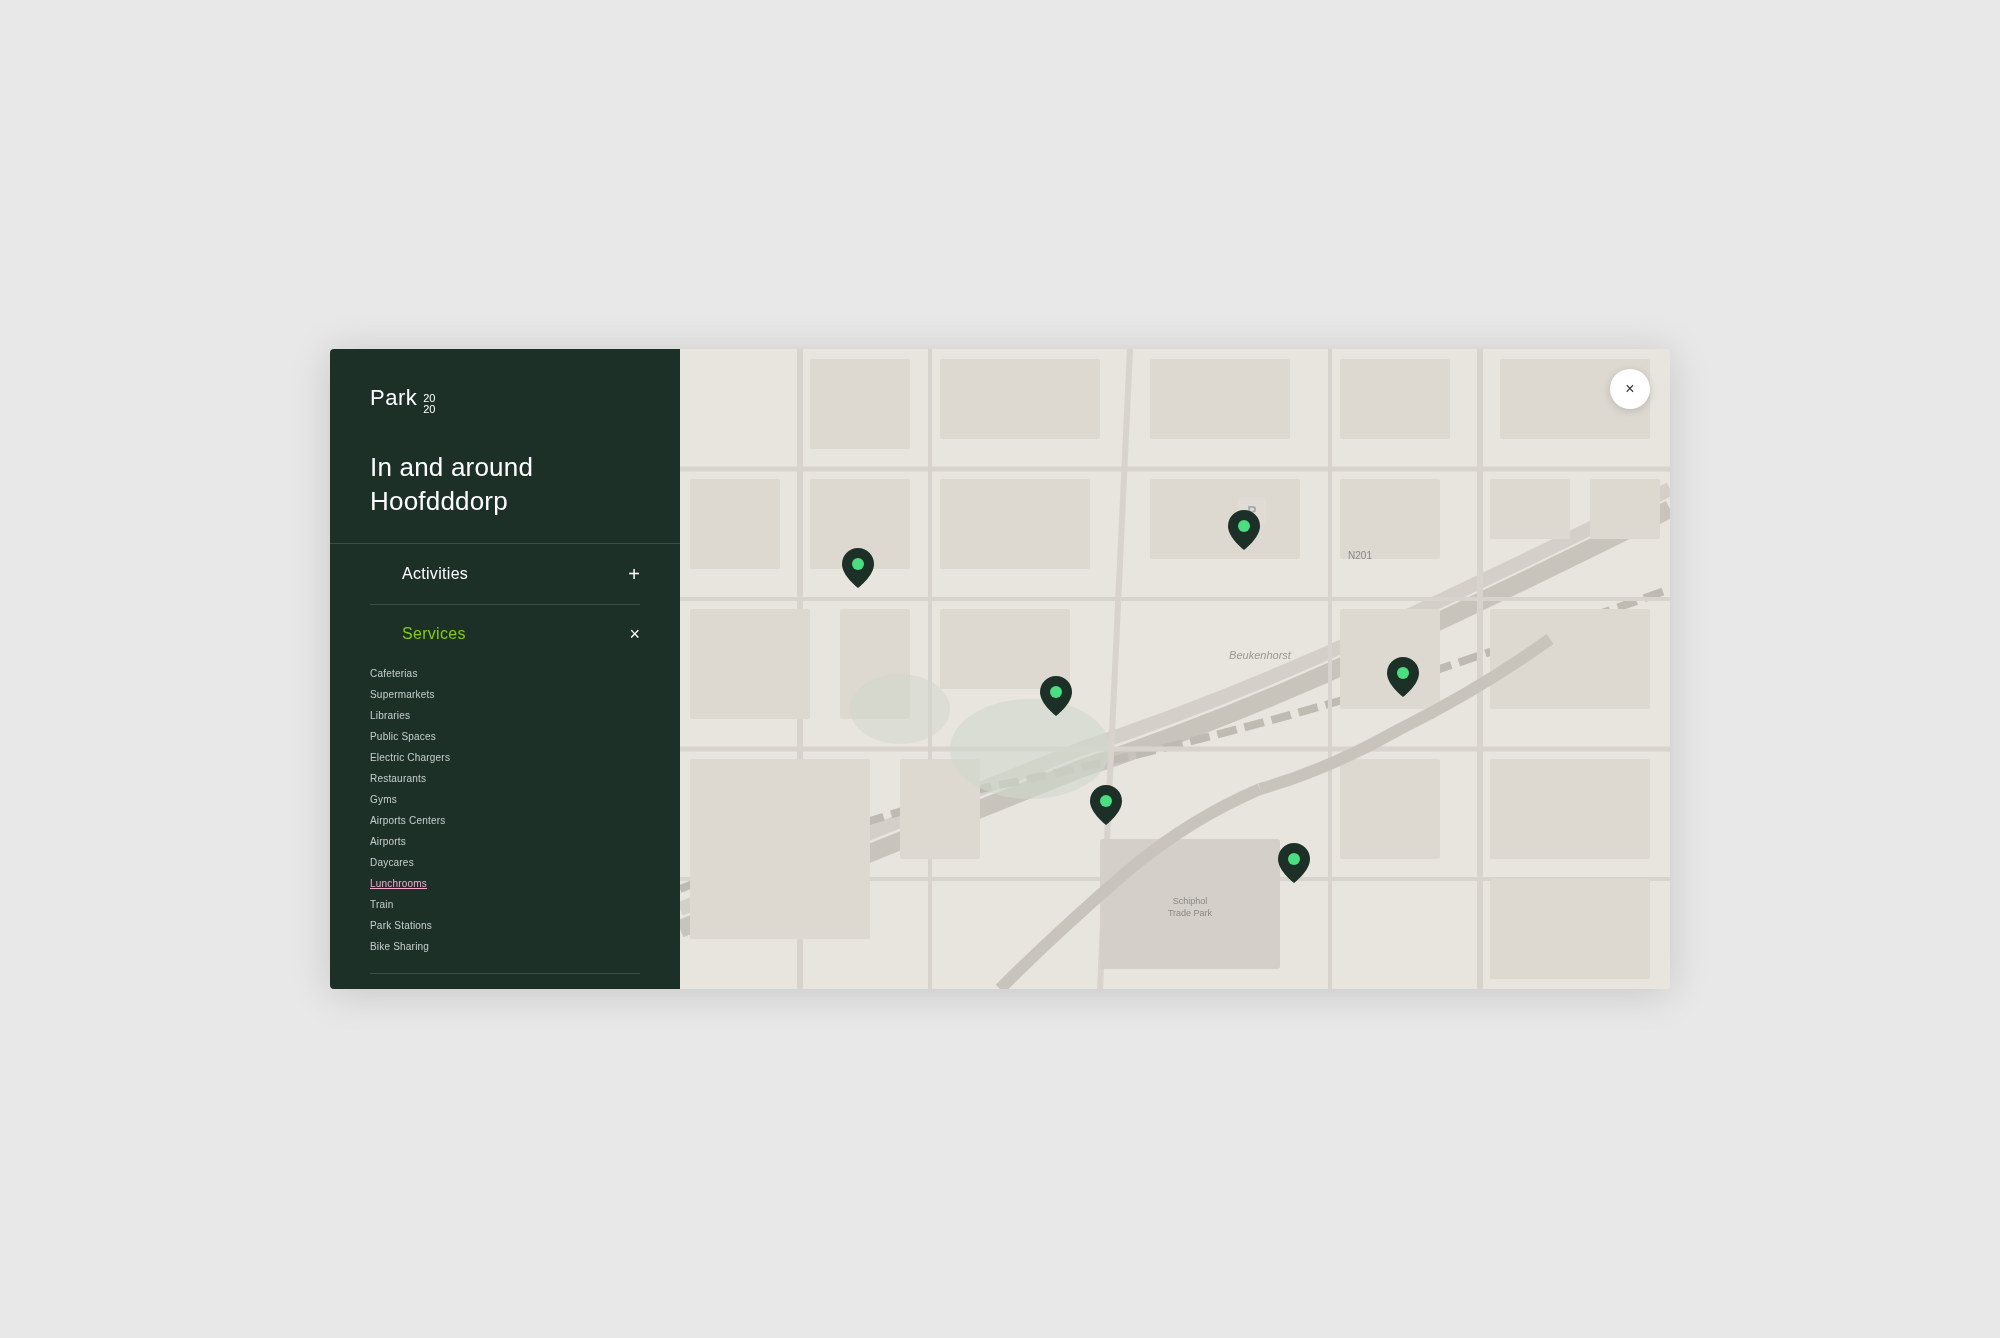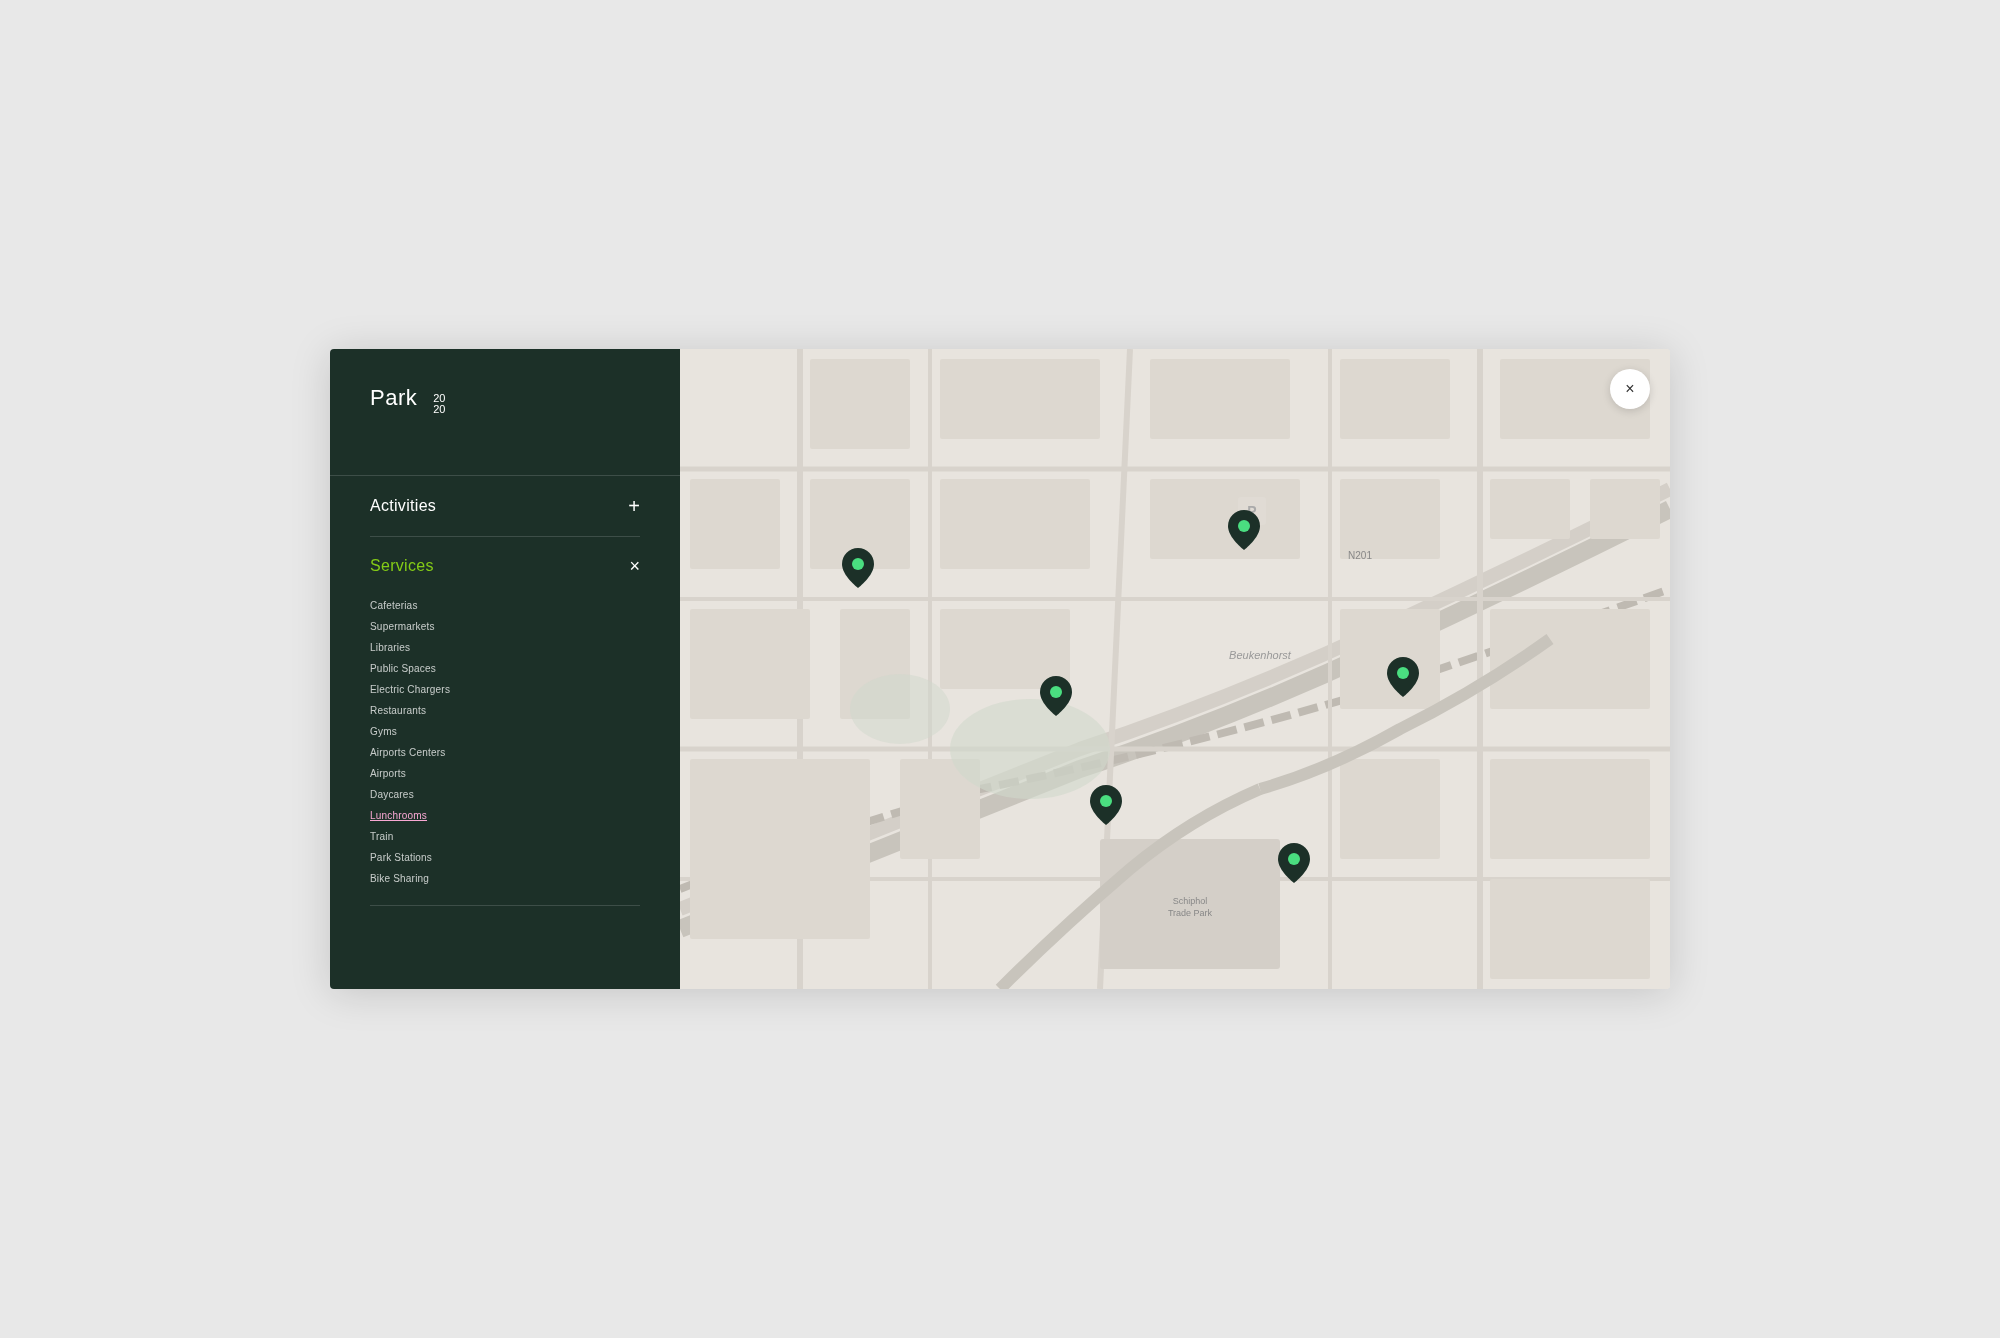--- a/index.html
+++ b/index.html
@@ -35,21 +35,21 @@
     }
 
     .sidebar-header {
       padding: 36px 40px 24px;
       border-bottom: 1px solid rgba(255,255,255,0.15);
     }
 
     .logo {
       display: flex;
       align-items: flex-start;
-      gap: 16px;
+      gap: 6px;
       margin-bottom: 36px;
     }
 
     .logo-text {
       font-size: 22px;
       font-weight: 300;
       color: white;
       letter-spacing: 0.5px;
     }
 
@@ -84,20 +84,21 @@
       justify-content: space-between;
       padding: 20px 0;
       cursor: pointer;
     }
 
     .category-label {
       font-size: 16px;
       font-weight: 300;
       color: white;
       letter-spacing: 0.3px;
+      margin-left: 32px;
     }
 
     .category-label.active {
       color: #84cc16;
     }
 
     .category-icon {
       font-size: 20px;
       font-weight: 200;
       color: white;
@@ -171,20 +172,23 @@
 <div class="app-container">
 
   <div class="sidebar">
     <div class="sidebar-header">
 
       <div class="logo">
         <span class="logo-text">Park</span>
         <span class="logo-superscript">20<br>20</span>
       </div>
 
+      <div class="page-title">
+        In and around<br>Hoofdddorp
+      </div>
     </div>
 
     <div class="sidebar-content">
 
       <div class="category-item">
         <div class="category-header">
           <span class="category-label">Activities</span>
           <span class="category-icon">+</span>
         </div>
       </div>

